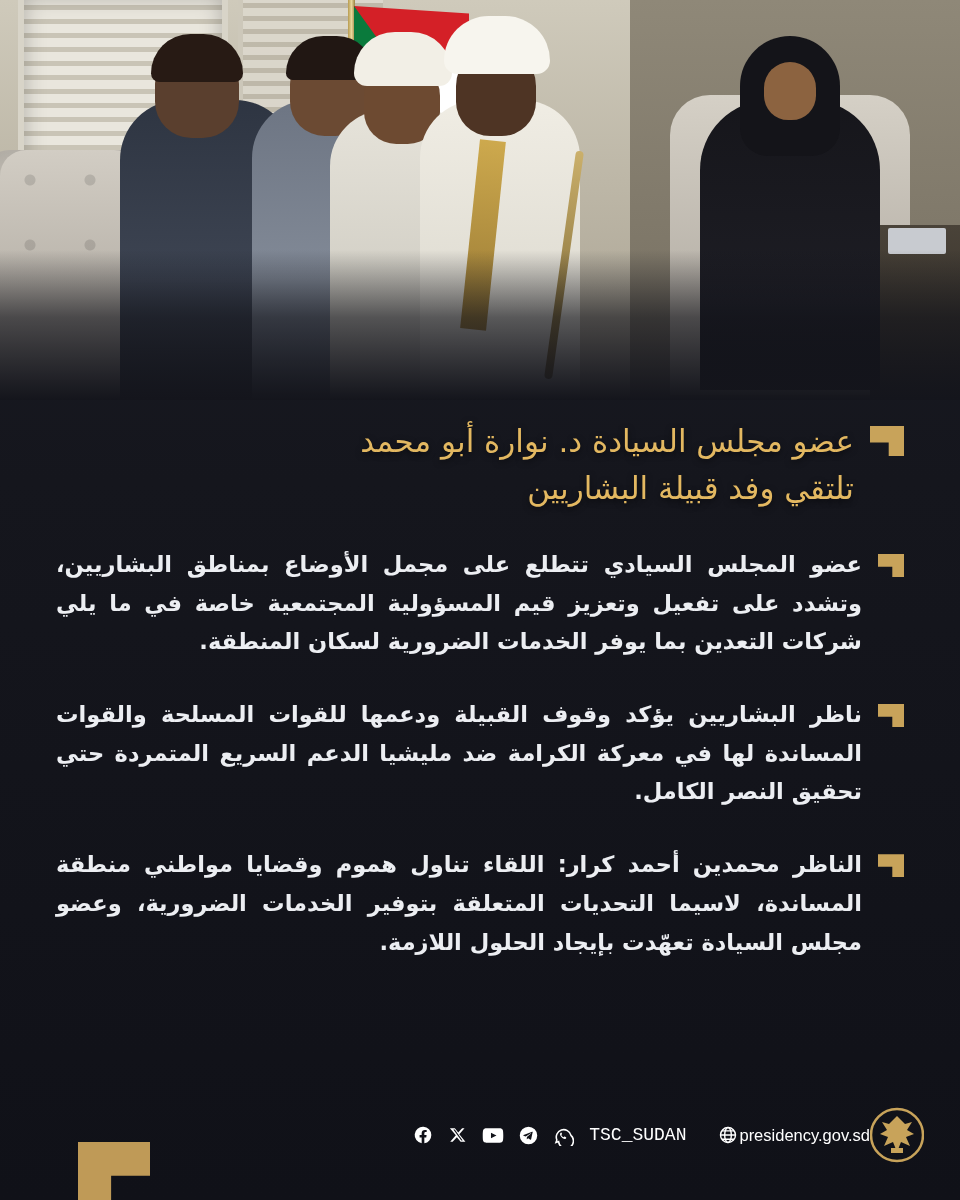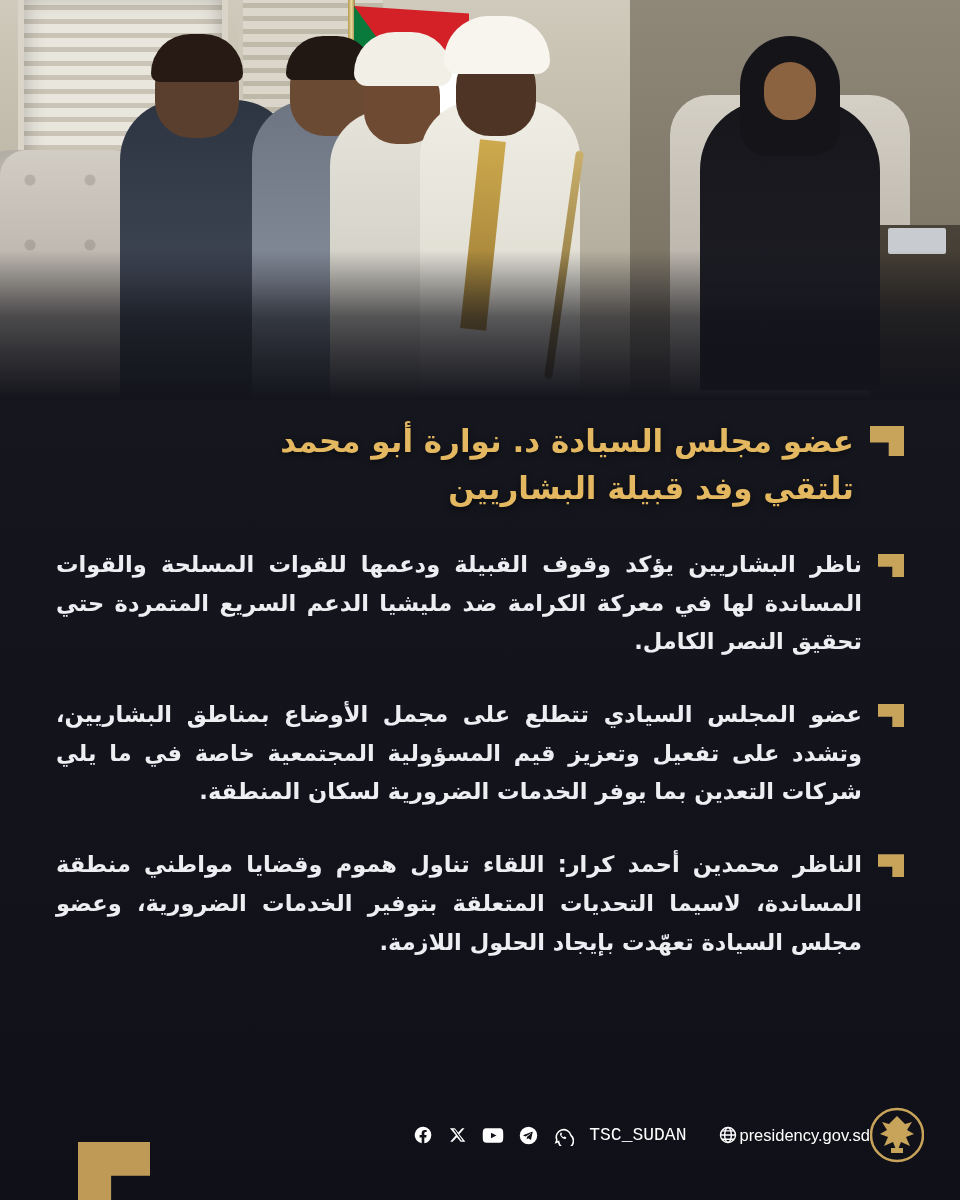--- a/index.html
+++ b/index.html
@@ -208,21 +208,21 @@
     clip-path: polygon(0 0, 100% 0, 100% 100%, 55% 100%, 55% 55%, 0 55%);
   }
   .bullet.small { width: 26px; height: 23px; margin-top: 9px; }
   .bullet.small::before { width: 26px; height: 23px; }
 
   .headline {
     flex: 1 1 auto;
     text-align: right;
     color: #e3b861;
     font-size: 31px;
-    font-weight: bold;
+    font-weight: normal;
     line-height: 1.5;
     letter-spacing: 0px;
     text-shadow: 0 2px 6px rgba(0,0,0,.5);
   }
   .headline .l2 { display:block; }
 
   .para-row { display: flex; align-items: flex-start; gap: 16px; margin-top: 34px; }
   .para {
     flex: 1 1 auto;
     text-align: justify;
@@ -342,26 +342,26 @@
     <div class="headline-row">
       <div class="bullet"></div>
       <div class="headline">
         <span>عضو مجلس السيادة د. نوارة أبو محمد</span>
         <span class="l2">تلتقي وفد قبيلة البشاريين</span>
       </div>
     </div>
 
     <div class="para-row">
       <div class="bullet small"></div>
-      <div class="para">ناظر البشاريين يؤكد وقوف القبيلة ودعمها للقوات المسلحة والقوات المساندة لها في معركة الكرامة ضد مليشيا الدعم السريع المتمردة حتي تحقيق النصر الكامل.</div>
+      <div class="para">عضو المجلس السيادي تتطلع على مجمل الأوضاع بمناطق البشاريين، وتشدد على تفعيل وتعزيز قيم المسؤولية المجتمعية خاصة في ما يلي شركات التعدين بما يوفر الخدمات الضرورية لسكان المنطقة.</div>
     </div>
 
     <div class="para-row">
       <div class="bullet small"></div>
-      <div class="para">عضو المجلس السيادي تتطلع على مجمل الأوضاع بمناطق البشاريين، وتشدد على تفعيل وتعزيز قيم المسؤولية المجتمعية خاصة في ما يلي شركات التعدين بما يوفر الخدمات الضرورية لسكان المنطقة.</div>
+      <div class="para">ناظر البشاريين يؤكد وقوف القبيلة ودعمها للقوات المسلحة والقوات المساندة لها في معركة الكرامة ضد مليشيا الدعم السريع المتمردة حتي تحقيق النصر الكامل.</div>
     </div>
 
     <div class="para-row">
       <div class="bullet small"></div>
       <div class="para">الناظر محمدين أحمد كرار: اللقاء تناول هموم وقضايا مواطني منطقة المساندة، لاسيما التحديات المتعلقة بتوفير الخدمات الضرورية، وعضو مجلس السيادة تعهّدت بإيجاد الحلول اللازمة.</div>
     </div>
 
   </div>
 
   <div class="footer">

